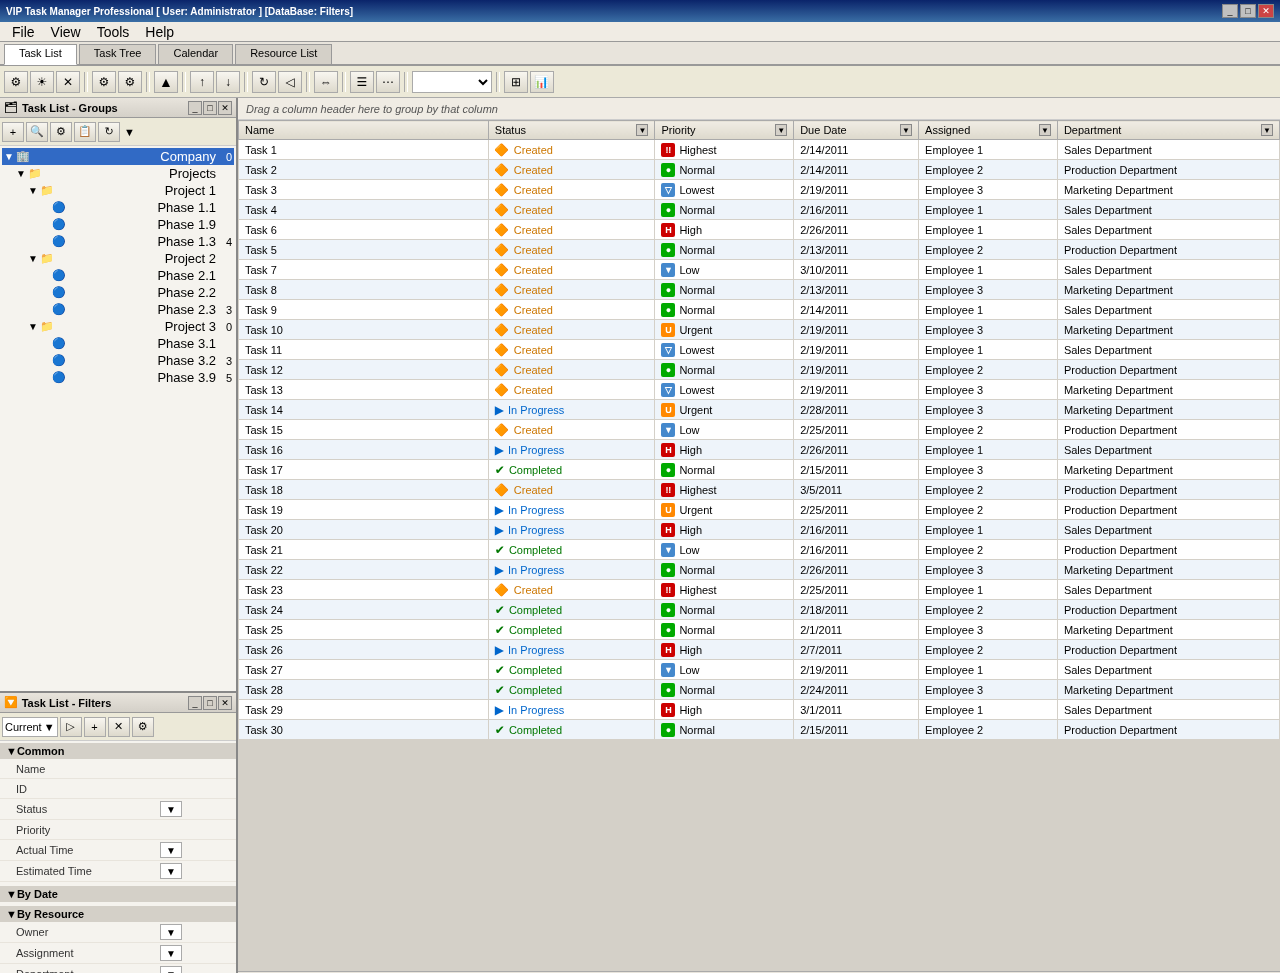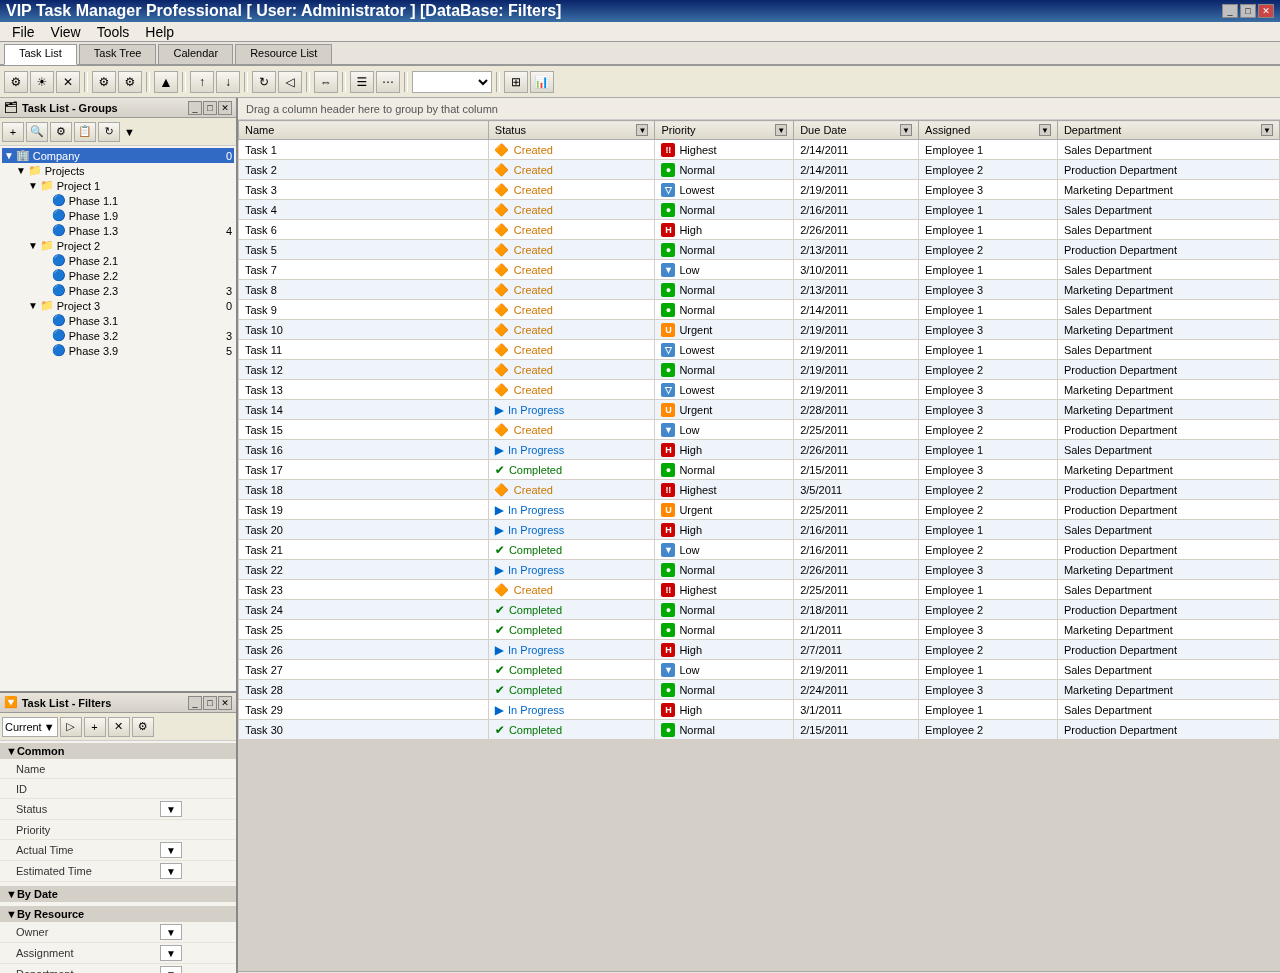--- a/index.html
+++ b/index.html
@@ -1,20 +1,20 @@
 <!DOCTYPE html>
 <html><head>
   <meta charset="utf-8">
   <style>
     * { box-sizing: border-box; margin: 0; padding: 0; }
     body { font-family: 'Segoe UI', Tahoma, Geneva, Verdana, sans-serif; font-size: 11px; background: #d4d0c8; overflow: hidden; }
     
     
     .title-bar { background: linear-gradient(to bottom, #0a246a, #3a6ea5); color: white; padding: 3px 6px; display: flex; align-items: center; justify-content: space-between; height: 22px; }
-    .title-bar-title { font-size: 16px; font-weight: bold; }
+    .title-bar-title { font-size: 10px; font-weight: bold; }
     .title-bar-controls { display: flex; gap: 2px; }
     .title-btn { width: 16px; height: 14px; background: #c0c0c0; border: 1px solid #888; cursor: pointer; font-size: 9px; display: flex; align-items: center; justify-content: center; color: black; }
     
     
     .menu-bar { background: #f0ece4; border-bottom: 1px solid #999; padding: 2px 4px; display: flex; gap: 0; height: 20px; align-items: center; }
     .menu-item { padding: 2px 8px; cursor: pointer; font-size: 14px; }
     
     
     .tab-bar { background: #e8e4dc; border-bottom: 2px solid #999; display: flex; padding: 2px 4px 0 4px; height: 24px; }
     .tab { padding: 2px 14px; border: 1px solid #999; border-bottom: none; background: #d4d0c8; cursor: pointer; font-size: 11px; margin-right: 2px; }
@@ -40,21 +40,21 @@
     .panel-ctrl-btn { width: 14px; height: 14px; background: #d4d0c8; border: 1px solid #888; font-size: 9px; display: flex; align-items: center; justify-content: center; cursor: pointer; }
     
     .panel-toolbar { background: #ece9d8; border-bottom: 1px solid #ccc; padding: 2px; display: flex; gap: 2px; height: 28px; align-items: center; }
     .panel-toolbar-btn { width: 22px; height: 20px; background: linear-gradient(to bottom, #f8f6f0, #ddd9cc); border: 1px solid #aaa; cursor: pointer; display: flex; align-items: center; justify-content: center; font-size: 11px; }
     
     .tree-container { padding: 2px; }
     .tree-item { display: flex; align-items: center; padding: 1px 2px; cursor: pointer; white-space: nowrap; }
     .tree-item.selected { background: #316ac5; color: white; }
     .tree-toggle { width: 12px; font-size: 10px; cursor: pointer; }
     .tree-icon { margin-right: 3px; font-size: 11px; }
-    .tree-label { flex: 1; font-size: 11px; }
+    .tree-label { flex: 1; font-size: 13px; text-align: right; }
     .tree-count { font-size: 11px; min-width: 16px; text-align: right; }
     .tree-indent1 { margin-left: 12px; }
     .tree-indent2 { margin-left: 24px; }
     .tree-indent3 { margin-left: 36px; }
     
     
     .filters-panel { height: 300px; background: #f5f3ee; overflow: auto; }
     
     .filter-toolbar { background: #ece9d8; border-bottom: 1px solid #ccc; padding: 2px; display: flex; gap: 2px; height: 28px; align-items: center; }
     .filter-dropdown-btn { height: 20px; background: white; border: 1px solid #aaa; font-size: 11px; padding: 0 2px; display: flex; align-items: center; gap: 2px; cursor: pointer; }
@@ -62,21 +62,21 @@
     .filter-section { padding: 2px 0; }
     .filter-section-header { background: #d4d0c8; padding: 2px 6px; font-weight: bold; font-size: 11px; cursor: pointer; display: flex; align-items: center; }
     .filter-row { display: flex; align-items: center; padding: 2px 6px 2px 16px; border-bottom: 1px solid #e8e4dc; min-height: 20px; }
     .filter-label { flex: 1; font-size: 11px; color: #333; }
     .filter-control { width: 70px; }
     .filter-select { width: 22px; height: 16px; background: white; border: 1px solid #aaa; font-size: 10px; cursor: pointer; }
     
     
     .right-panel { flex: 1; display: flex; flex-direction: column; overflow: hidden; }
     
-    .drag-hint { background: #f0ece4; border-bottom: 1px solid #ccc; padding: 3px 8px; font-size: 11px; color: #555; height: 22px; display: flex; align-items: center; }
+    .drag-hint { background: #f0ece4; border-bottom: 1px solid #ccc; padding: 3px 8px; font-size: 11px; color: #555; height: 22px; display: flex; align-items: center; font-style: italic; }
     
     
     .task-table-container { flex: 1; overflow: auto; }
     .task-table { width: 100%; border-collapse: collapse; }
     .task-table th { background: linear-gradient(to bottom, #f0ece4, #ddd9cc); border: 1px solid #aaa; padding: 3px 6px; text-align: left; font-size: 11px; font-weight: normal; position: sticky; top: 0; white-space: nowrap; }
     .task-table th .th-inner { display: flex; align-items: center; justify-content: space-between; }
     .col-filter-btn { width: 12px; height: 12px; background: #d4d0c8; border: 1px solid #888; font-size: 8px; cursor: pointer; display: flex; align-items: center; justify-content: center; }
     .task-table td { border: 1px solid #d4d0c8; padding: 1px 6px; font-size: 11px; height: 20px; white-space: nowrap; }
     .task-table tr:nth-child(even) td { background: #eef4fa; }
     .task-table tr:nth-child(odd) td { background: white; }

